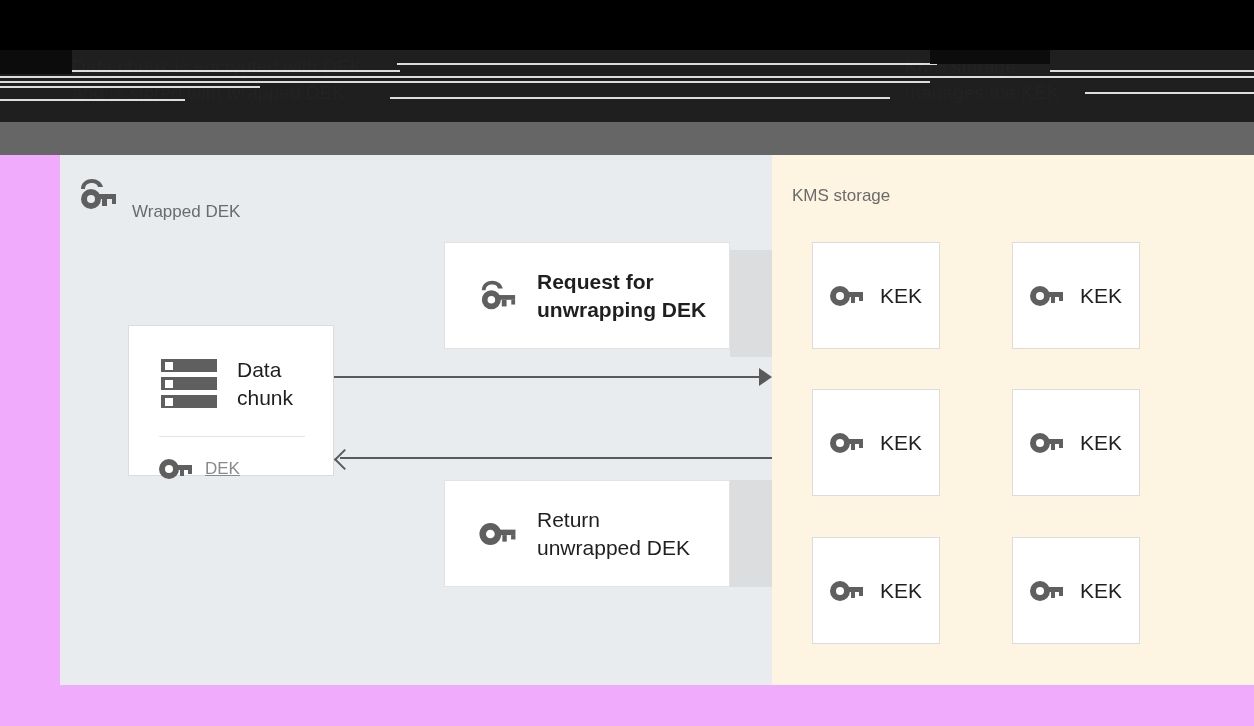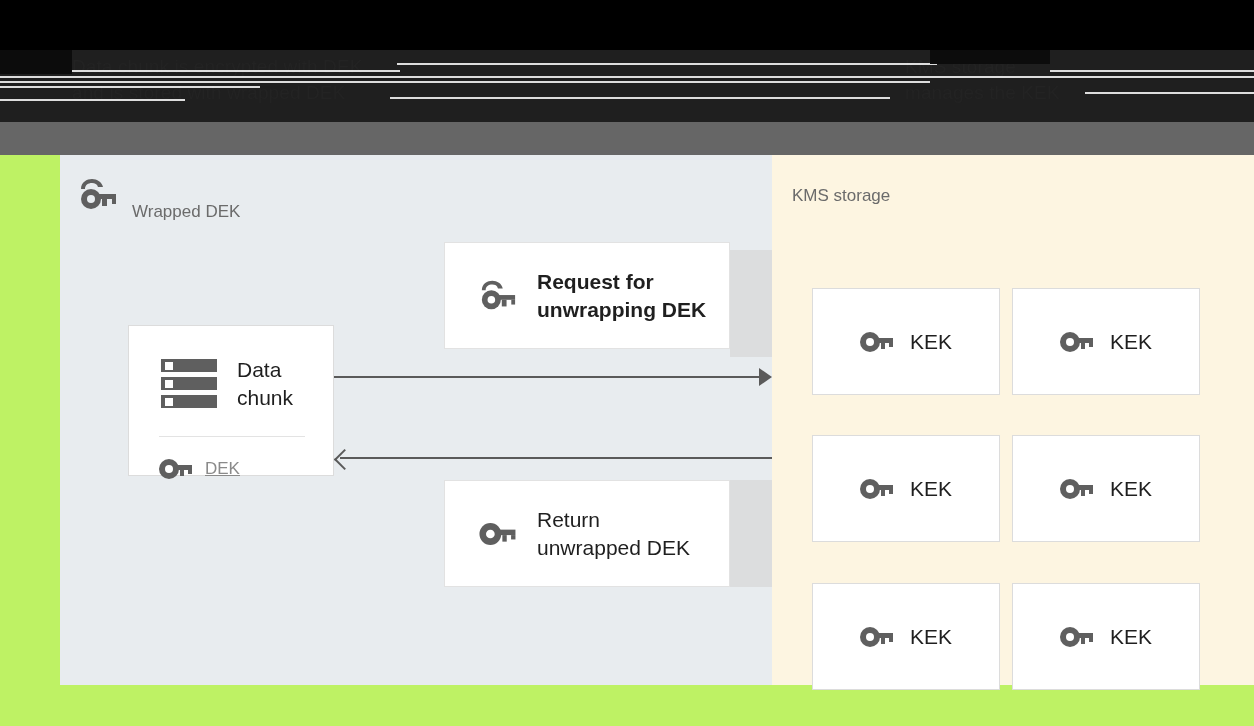--- a/index.html
+++ b/index.html
@@ -11,21 +11,21 @@
   body {
     font-family: "Liberation Sans", sans-serif;
     -webkit-font-smoothing: antialiased;
   }
 
   #page {
     position: relative;
     width: 1254px;
     height: 726px;
     overflow: hidden;
-    background: #bef264;
+    background: #f0abfc;
   }
 
   
   .band-black {
     position: absolute;
     left: 0; top: 0;
     width: 1254px; height: 50px;
     background: #000000;
   }
   .band-dark {
@@ -166,28 +166,27 @@
     color: #8a8a8a;
     font-size: 17px;
     line-height: 20px;
     margin-left: 12px;
     text-decoration: underline;
   }
 
   
   .kek-card {
     position: absolute;
-    width: 188px; height: 107px;
+    width: 128px; height: 107px;
     background: #ffffff;
     border: 1px solid #dcdcdc;
     box-sizing: border-box;
     display: flex;
     align-items: center;
     justify-content: center;
-    margin-top: 46px;
   }
   .kek-label {
     color: #1f1f1f;
     font-size: 21px;
     line-height: 24px;
     margin-left: 16px;
   }
 
   
   .arrow-line {

